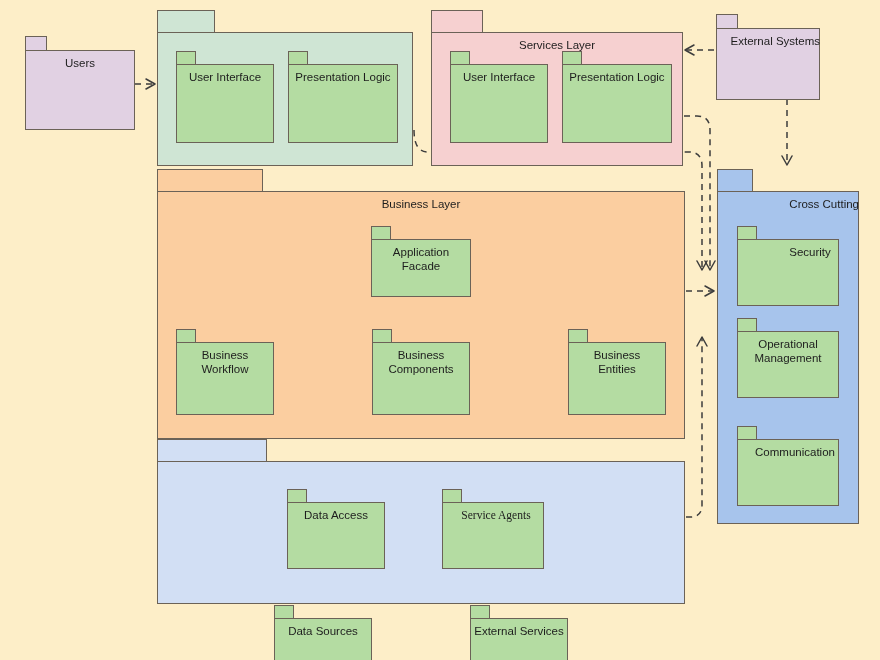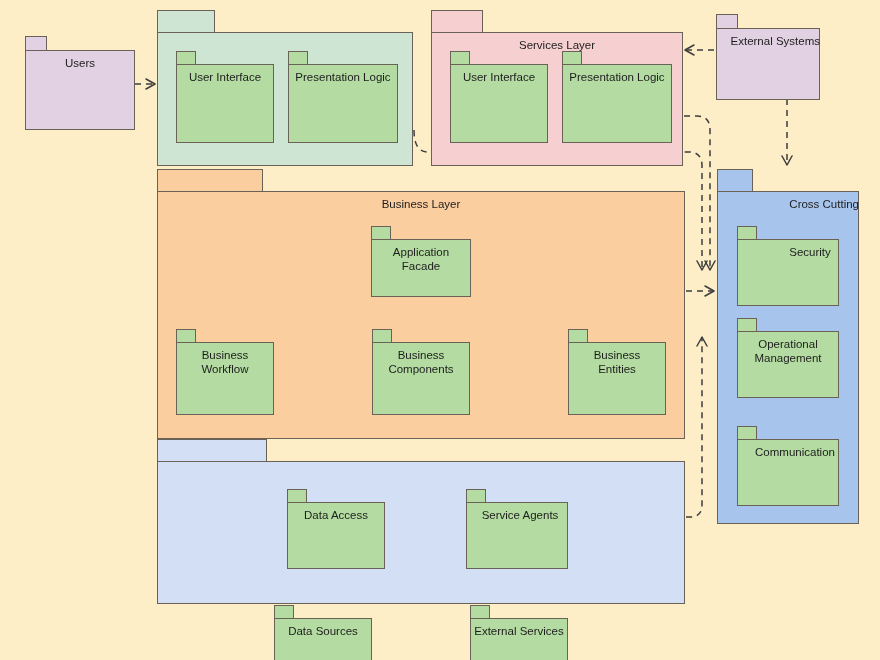--- a/index.html
+++ b/index.html
@@ -200,21 +200,21 @@
       </div>
       <div class="pkg container" style="left: 157px; top: 439px; width: 528px; height: 165px; z-index: 1;">
         <div class="pkg-tab" style="width: 110px; height: 24px; background: rgb(210, 223, 244); border-color: rgb(107, 98, 87);"></div>
         <div class="pkg-body" style="top: 22px; width: 528px; height: 143px; background: rgb(210, 223, 244); border-color: rgb(107, 98, 87);"></div>
       </div>
       <div class="pkg" style="left: 274px; top: 489px; width: 98px; height: 80px; z-index: 2; margin-left: 13px;">
         <div class="pkg-tab" style="width: 20px; height: 15px; background: rgb(180, 220, 162); border-color: rgb(107, 98, 87);"></div>
         <div class="pkg-body" style="top: 13px; width: 98px; height: 67px; background: rgb(180, 220, 162); border-color: rgb(107, 98, 87);"></div>
         <div class="pkg-label" style="top: 20px;">Data Access</div>
       </div>
-      <div class="pkg" style="left: 466px; top: 489px; width: 108px; height: 80px; z-index: 2;">
+      <div class="pkg" style="left: 442px; top: 489px; width: 108px; height: 80px; z-index: 2; font-family: Liberation Serif, serif;">
         <div class="pkg-tab" style="width: 20px; height: 15px; background: rgb(180, 220, 162); border-color: rgb(107, 98, 87);"></div>
         <div class="pkg-body" style="top: 13px; width: 102px; height: 67px; background: rgb(180, 220, 162); border-color: rgb(107, 98, 87);"></div>
         <div class="pkg-label" style="top: 20px;">Service Agents</div>
       </div>
       <div class="pkg" style="left: 274px; top: 605px; width: 98px; height: 80px; z-index: 2;">
         <div class="pkg-tab" style="width: 20px; height: 15px; background: rgb(180, 220, 162); border-color: rgb(107, 98, 87);"></div>
         <div class="pkg-body" style="top: 13px; width: 98px; height: 67px; background: rgb(180, 220, 162); border-color: rgb(107, 98, 87);"></div>
         <div class="pkg-label" style="top: 20px;">Data Sources</div>
       </div>
       <div class="pkg" style="left: 470px; top: 605px; width: 98px; height: 80px; z-index: 2;">

